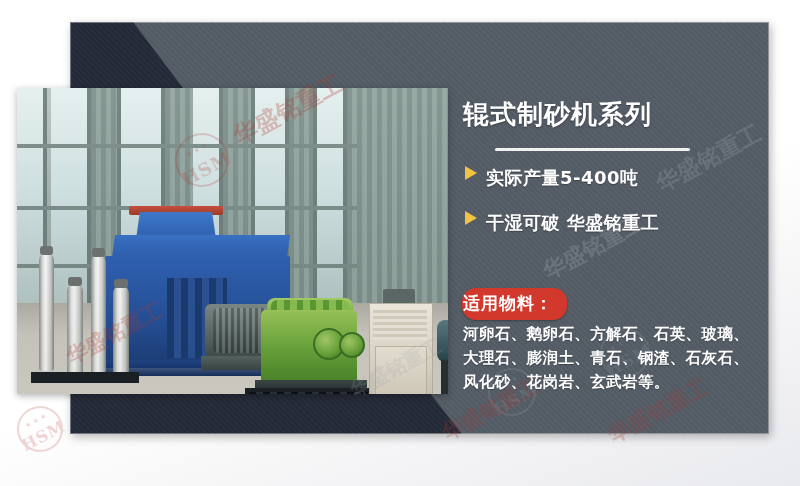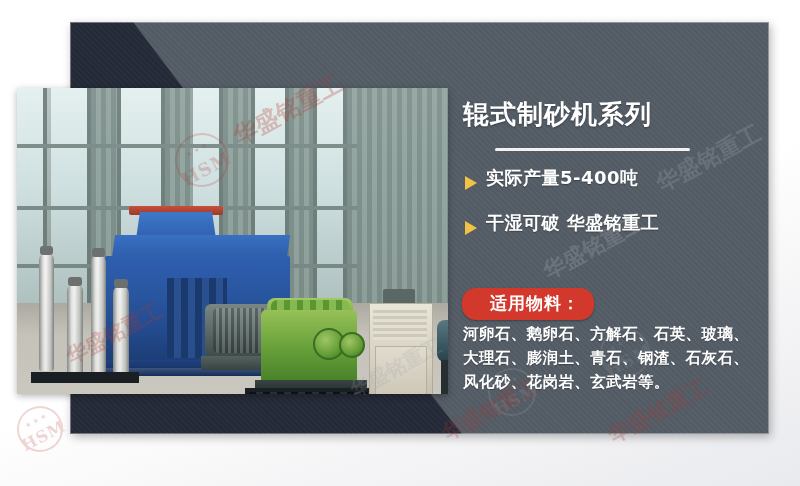--- a/index.html
+++ b/index.html
@@ -149,34 +149,34 @@
     position:absolute;left:463px;top:97px;
     color:#ffffff;font-size:26px;font-weight:bold;letter-spacing:1px;
     text-shadow:0 1px 2px rgba(0,0,0,.35);
     white-space:nowrap;
   }
   .title-rule{
     position:absolute;left:495px;top:148px;width:195px;height:3px;
     background:#f2f2f2;border-radius:2px;
   }
   .feature-list{position:absolute;left:463px;top:166px;width:300px;}
-  .feature{display:flex;align-items:flex-end;margin-bottom:21px;}
+  .feature{display:flex;align-items:flex-start;margin-bottom:21px;}
   .arrow{
     width:0;height:0;flex:0 0 auto;margin-right:9px;margin-left:2px;
     border-top:7px solid transparent;border-bottom:7px solid transparent;
     border-left:12px solid #f2c245;
   }
   .feature-text{color:#ffffff;font-size:18px;font-weight:bold;letter-spacing:.5px;
     text-shadow:0 1px 1px rgba(0,0,0,.3);white-space:nowrap;}
 
   .badge{
     position:absolute;left:462px;top:288px;
     background:#d3382c;color:#ffffff;
     font-size:17px;font-weight:bold;letter-spacing:1px;
-    padding:4px 14px 5px 28px;border-radius:14px;
+    padding:4px 14px 5px 1px;border-radius:14px;
     box-shadow:0 1px 2px rgba(0,0,0,.3);
   }
   .materials{
     position:absolute;left:463px;top:322px;width:290px;
     color:#ffffff;font-size:15.5px;font-weight:bold;line-height:24px;
     letter-spacing:.4px;text-shadow:0 1px 1px rgba(0,0,0,.28);
   }
 
   
   .wm{position:absolute;pointer-events:none;user-select:none;}

